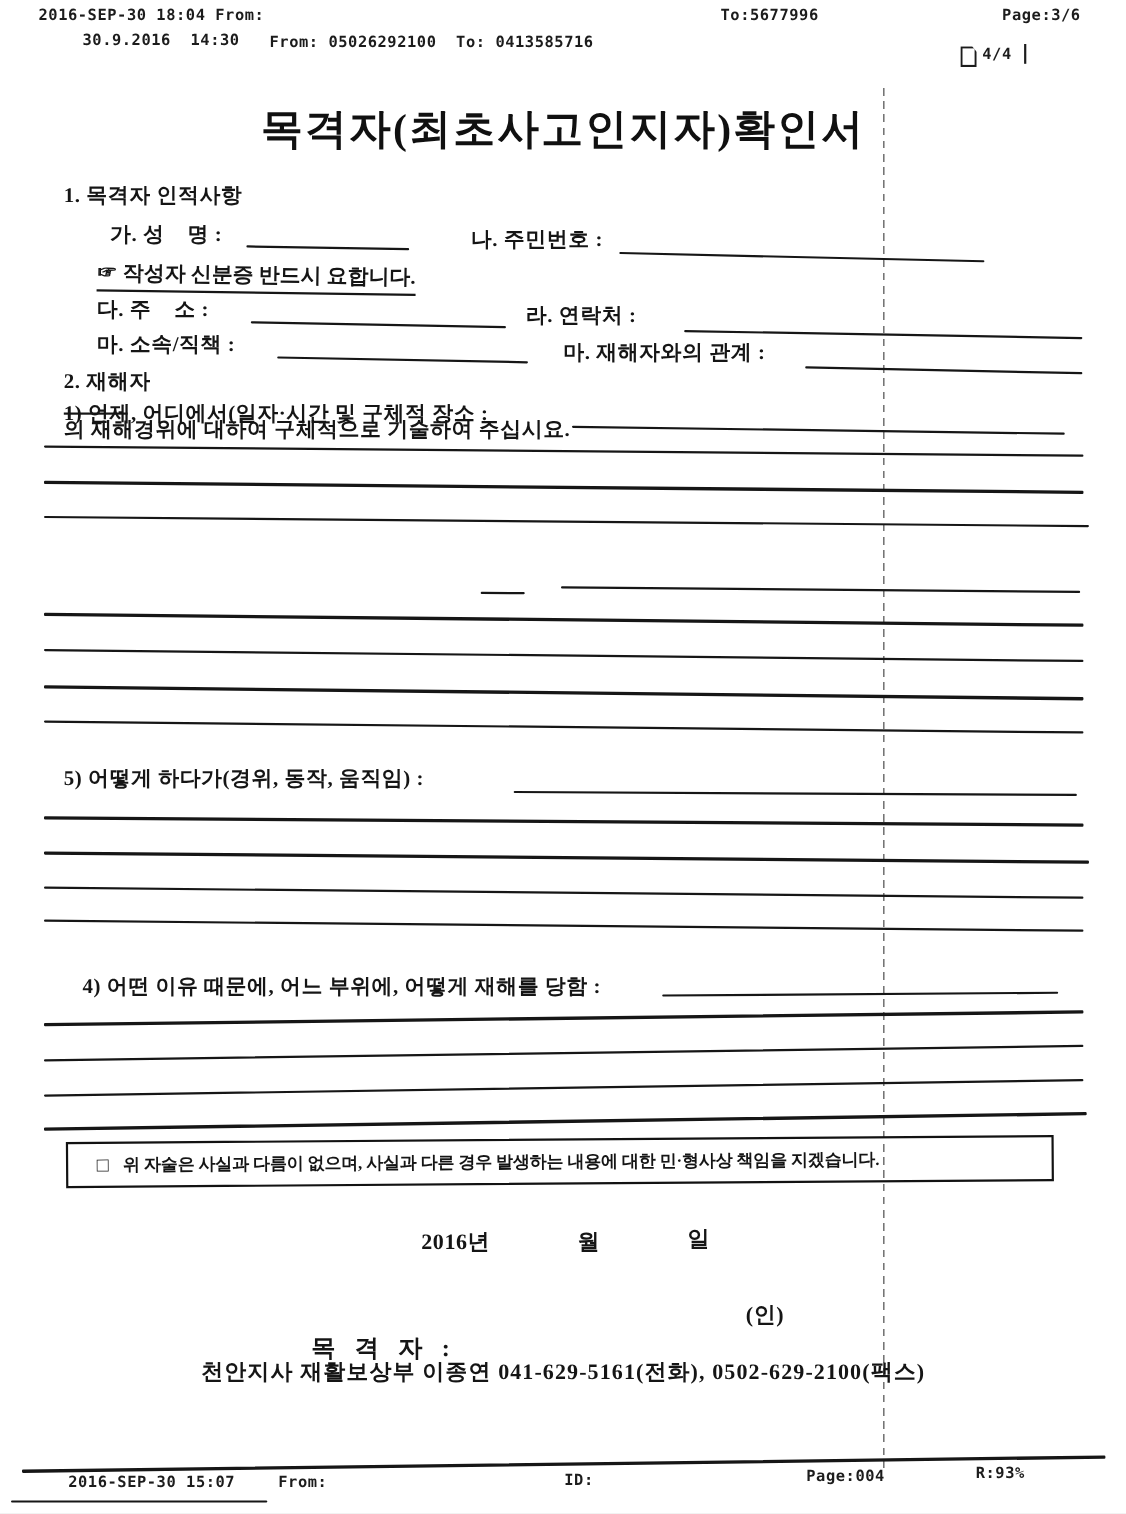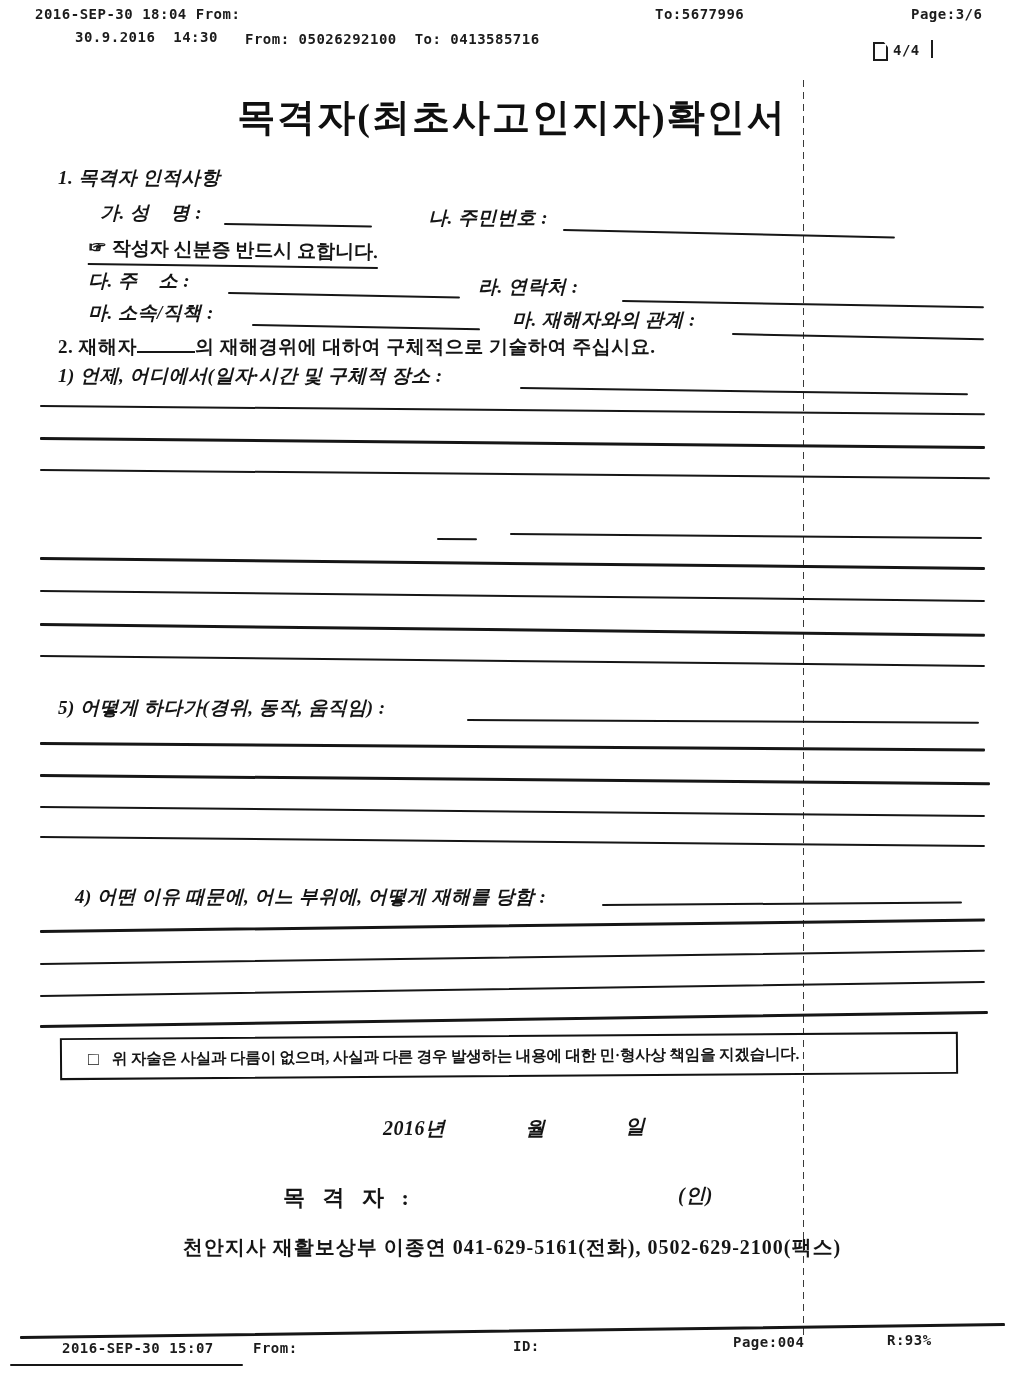--- a/index.html
+++ b/index.html
@@ -8,40 +8,40 @@
     width:1024px;height:1376px;
     margin:0 auto;
     background:#ffffff;
     overflow:hidden;
     font-family:"Liberation Serif","DejaVu Serif",serif;
     color:#151515;
   }
   .abs{position:absolute;}
   .mono{font-family:"DejaVu Sans Mono","Liberation Mono",monospace;font-weight:700;font-size:14px;letter-spacing:0.5px;color:#1c1c1c;}
   .ws-pre{white-space:pre;}
-  .lbl{font-size:19px;font-weight:700;letter-spacing:0.5px;font-style:italic;}
+  .lbl{font-size:19px;font-weight:700;letter-spacing:0.5px;}
   .title{width:100%;text-align:center;font-size:38px;font-weight:700;letter-spacing:2px;color:#101010;}
   .rule{position:absolute;height:2px;background:#161616;transform-origin:left center;border-radius:1px;}
   .rule.thick{height:3px;}
   .iblank{display:inline-block;border-bottom:2px solid #161616;height:15px;}
   .note{font-size:19px;font-weight:700;border-bottom:2px solid #161616;padding-bottom:2px;transform:rotate(0.8deg);transform-origin:left center;}
   .fold{position:absolute;left:803px;top:80px;width:1px;height:1258px;
         background:repeating-linear-gradient(to bottom,#3a3a3a 0 7px,transparent 7px 12px);}
   .decl-box{
     position:absolute;left:60px;top:1035px;width:898px;height:42px;
     border:2px solid #121212;transform:rotate(-0.4deg);
     display:flex;align-items:center;gap:13px;padding-left:26px;box-sizing:border-box;
   }
   .decl-box .chk{font-size:18px;font-weight:700;}
   .decl-box .txt{font-size:15.5px;font-weight:700;letter-spacing:-0.2px;}
   .pgicon{position:absolute;left:873px;top:42px;width:11px;height:15px;border:2px solid #1c1c1c;
           clip-path:polygon(0 0,72% 0,100% 28%,100% 100%,0 100%);}
   .cursorbar{position:absolute;left:931px;top:40px;width:2px;height:18px;background:#1c1c1c;}
   .sec2row{display:flex;align-items:baseline;font-size:19px;font-weight:700;letter-spacing:0.5px;}
-  .sig{font-size:22px;font-weight:700;letter-spacing:6px;}
+  .sig{font-size:22px;font-weight:700;letter-spacing:6px;margin-top:28px;}
   .contact{width:100%;text-align:center;font-size:20px;font-weight:700;letter-spacing:1px;}
 </style>
 </head>
 <body>
 
 <div class="page">
 
   <span class="abs mono ws-pre" style="left:35px;top:6px;">2016-SEP-30 18:04 From:</span>
   <span class="abs mono ws-pre" style="left:655px;top:6px;">To:5677996</span>
   <span class="abs mono ws-pre" style="left:873px;top:6px;margin-left:38px;">Page:3/6</span>
@@ -68,21 +68,21 @@
   <span class="abs lbl ws-pre" style="left:88px;top:268px;">다. 주    소 :</span>
   <i class="rule" style="top:292px;left:228px;width:232px;transform:rotate(1.1deg);"></i>
   <span class="abs lbl" style="left:478px;top:274px;">라. 연락처 :</span>
   <i class="rule" style="top:300px;left:622px;width:362px;transform:rotate(1deg);"></i>
 
   <span class="abs lbl" style="left:88px;top:300px;">마. 소속/직책 :</span>
   <i class="rule" style="top:324px;left:252px;width:228px;transform:rotate(1.1deg);"></i>
   <span class="abs lbl" style="left:512px;top:307px;">마. 재해자와의 관계 :</span>
   <i class="rule" style="top:333px;left:732px;width:252px;transform:rotate(1.2deg);"></i>
 
-  <div class="abs sec2row" style="left:58px;top:334px;">
+  <div class="abs sec2row" style="left:58px;top:334px;flex-direction:column;">
     <span>2. 재해자</span>
       <i class="iblank" style="width:58px;"></i>
       <span>의 재해경위에 대하여 구체적으로 기술하여 주십시요.</span>
   </div>
 
   <span class="abs lbl" style="left:58px;top:363px;">1) 언제, 어디에서(일자·시간 및 구체적 장소 :</span>
   <i class="rule" style="top:387px;left:520px;width:448px;transform:rotate(0.8deg);"></i>
   <i class="rule" style="top:405px;left:40px;width:945px;transform:rotate(0.5deg);"></i>
   <i class="rule thick" style="top:437px;left:40px;width:945px;transform:rotate(0.55deg);"></i>
   <i class="rule" style="top:469px;left:40px;width:950px;transform:rotate(0.5deg);"></i>

